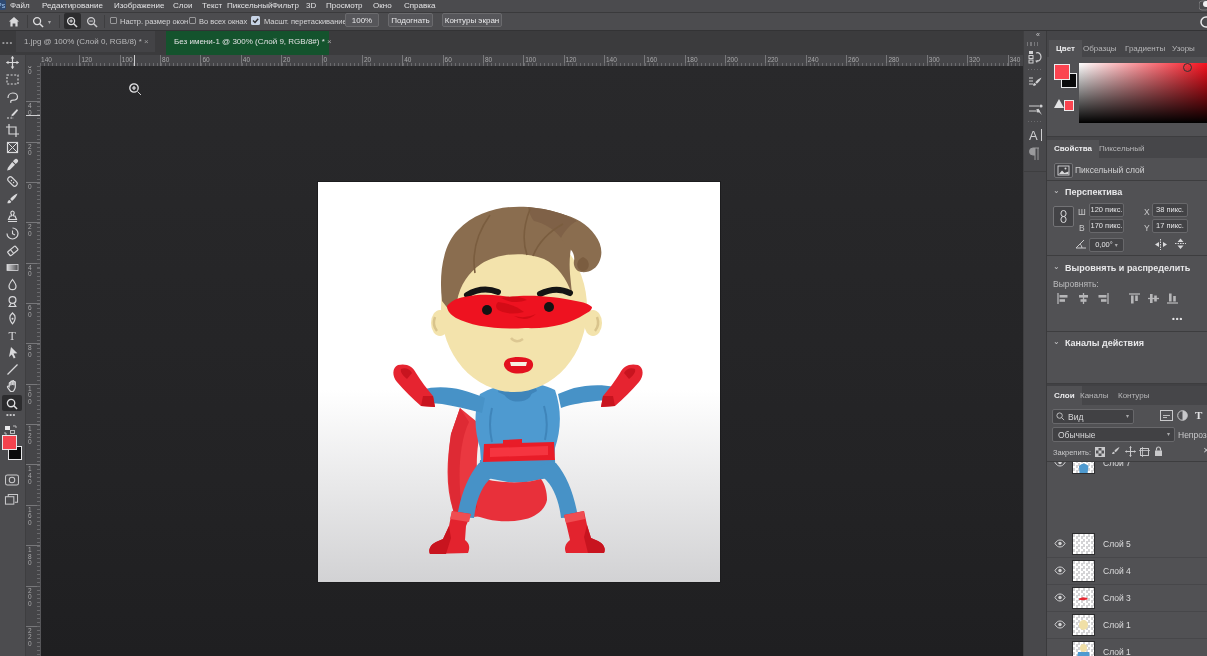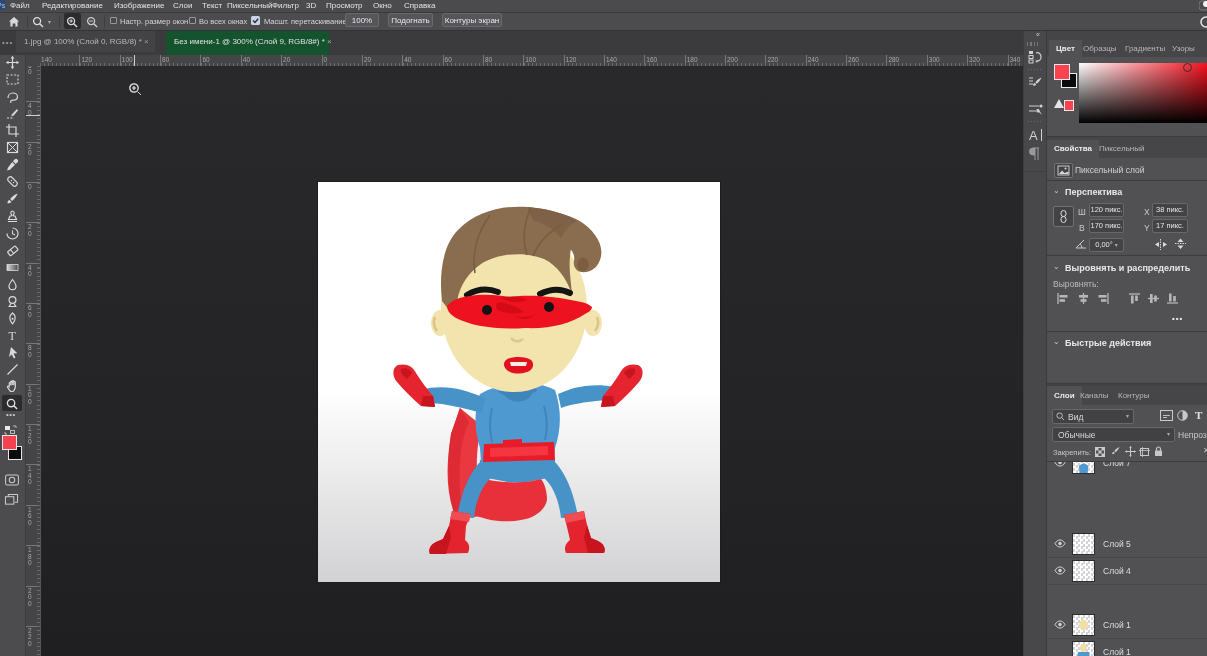--- a/index.html
+++ b/index.html
@@ -548,21 +548,21 @@
         <rect x="6.2" y="2.5" width="2.6" height="6" fill="#b6b6b8"></rect>
       </svg></div>
 <div class="abs" style="left:120px;top:262px"><svg width="11" height="11" viewBox="0 0 11 11">
         <path d="M0 10h11" stroke="#b6b6b8" stroke-width="1.3"></path>
         <rect x="2" y="0.5" width="2.6" height="8" fill="#b6b6b8"></rect>
         <rect x="6.2" y="3" width="2.6" height="5.5" fill="#b6b6b8"></rect>
       </svg></div>
 <span class="abs" style="left:125px;top:283px;color:#e8e8ea;font-size:8px;font-weight:bold;letter-spacing:1px;white-space:nowrap">•••</span>
 <div class="divider" style="top:300px"></div>
 <span class="abs" style="left:6px;top:306px;color:#c9c9cb;font-size:8px;font-weight:normal;letter-spacing:0;white-space:nowrap">⌄</span>
-<span class="abs" style="left:18px;top:307px;color:#e8e8ea;font-size:9px;font-weight:bold;letter-spacing:0;white-space:nowrap">Быстрые действия</span>
+<span class="abs" style="left:18px;top:307px;color:#e8e8ea;font-size:9px;font-weight:bold;letter-spacing:0;white-space:nowrap">Каналы действия</span>
 <div class="divider" style="top:352px"></div>
 <div class="abs" style="left:0;top:353px;width:161px;height:2px;background:#414144"></div>
 <div class="ptabrow" style="top:355px;height:19px"></div>
 <span class="ptab act" style="left:0;top:355px;height:19px;line-height:19px;font-weight:bold">Слои</span>
 <span class="ptab" style="left:33px;top:355px;line-height:19px">Каналы</span>
 <span class="ptab" style="left:71px;top:355px;line-height:19px">Контуры</span>
 <div class="abs" style="left:5px;top:378px;width:80px;height:13px;background:#414144;border:1px solid #68686b;border-radius:2px;color:#d8d8da">
       <svg width="9" height="9" viewBox="0 0 10 10" style="position:absolute;left:3px;top:2px">
         <circle cx="4" cy="4" r="3" fill="none" stroke="#c9c9cb"></circle>
         <path d="M6.2 6.2L9 9" stroke="#c9c9cb"></path>
@@ -629,20 +629,30 @@
       <span class="lname">Слой 5</span>
     </div>
 <div class="lrow" style="top:526px">
       <span class="eye"><svg width="12" height="9" viewBox="0 0 12 9">
           <path d="M1 4.5C2.5 2 4 1 6 1s3.5 1 5 3.5C9.5 7 8 8 6 8S2.5 7 1 4.5z" fill="none" stroke="#d4d4d6" stroke-width="1"></path>
           <circle cx="6" cy="4.5" r="1.7" fill="#d4d4d6"></circle>
         </svg></span>
       <div class="thumb"></div>
       <span class="lname">Слой 4</span>
     </div>
+<div class="lrow" style="top:553px">
+      <span class="eye"><svg width="12" height="9" viewBox="0 0 12 9">
+          <path d="M1 4.5C2.5 2 4 1 6 1s3.5 1 5 3.5C9.5 7 8 8 6 8S2.5 7 1 4.5z" fill="none" stroke="#d4d4d6" stroke-width="1"></path>
+          <circle cx="6" cy="4.5" r="1.7" fill="#d4d4d6"></circle>
+        </svg></span>
+      <div class="thumb"><svg width="21" height="20" viewBox="0 0 21 20">
+          <path d="M6 10.5l4-1.2 4.5.7v1.5l-4.5.8-4-.6z" fill="#e62832"></path>
+        </svg></div>
+      <span class="lname">Слой 3</span>
+    </div>
 <div class="lrow" style="top:580px">
       <span class="eye"><svg width="12" height="9" viewBox="0 0 12 9">
           <path d="M1 4.5C2.5 2 4 1 6 1s3.5 1 5 3.5C9.5 7 8 8 6 8S2.5 7 1 4.5z" fill="none" stroke="#d4d4d6" stroke-width="1"></path>
           <circle cx="6" cy="4.5" r="1.7" fill="#d4d4d6"></circle>
         </svg></span>
       <div class="thumb"><svg width="21" height="20" viewBox="0 0 21 20">
           <ellipse cx="10.5" cy="10" rx="4.5" ry="5" fill="#f0dfa6"></ellipse>
         </svg></div>
       <span class="lname">Слой 1</span>
     </div>

